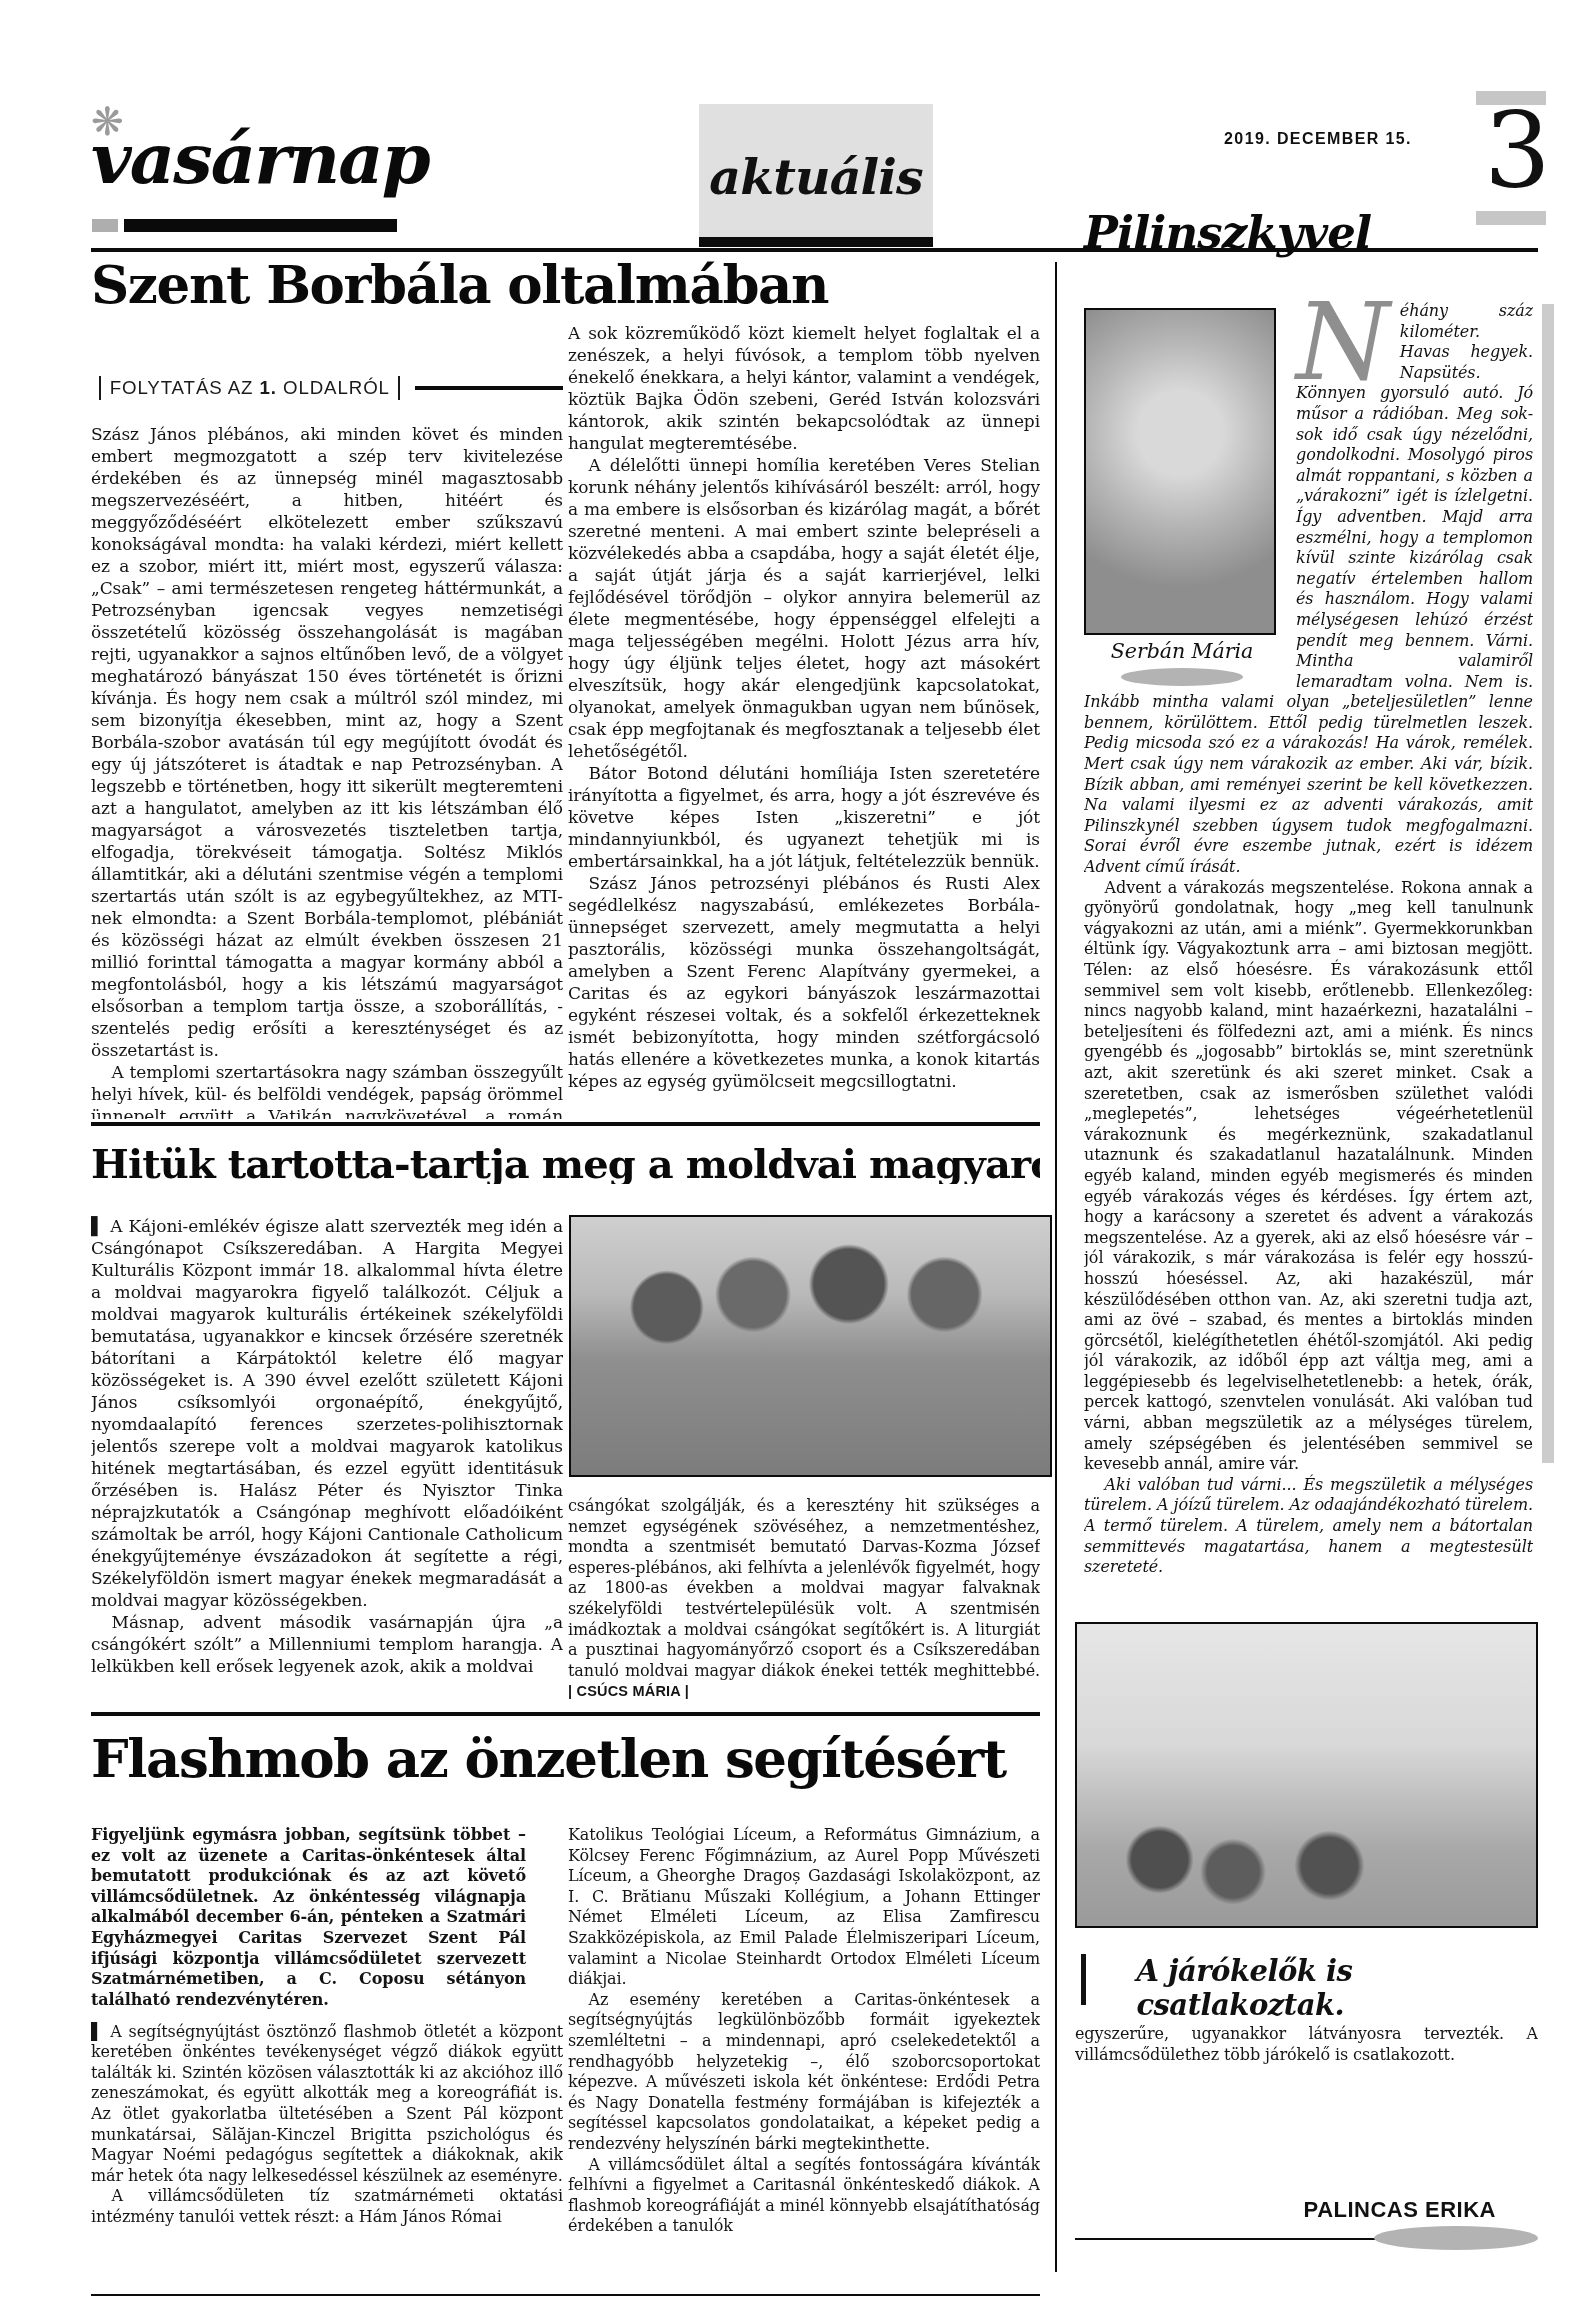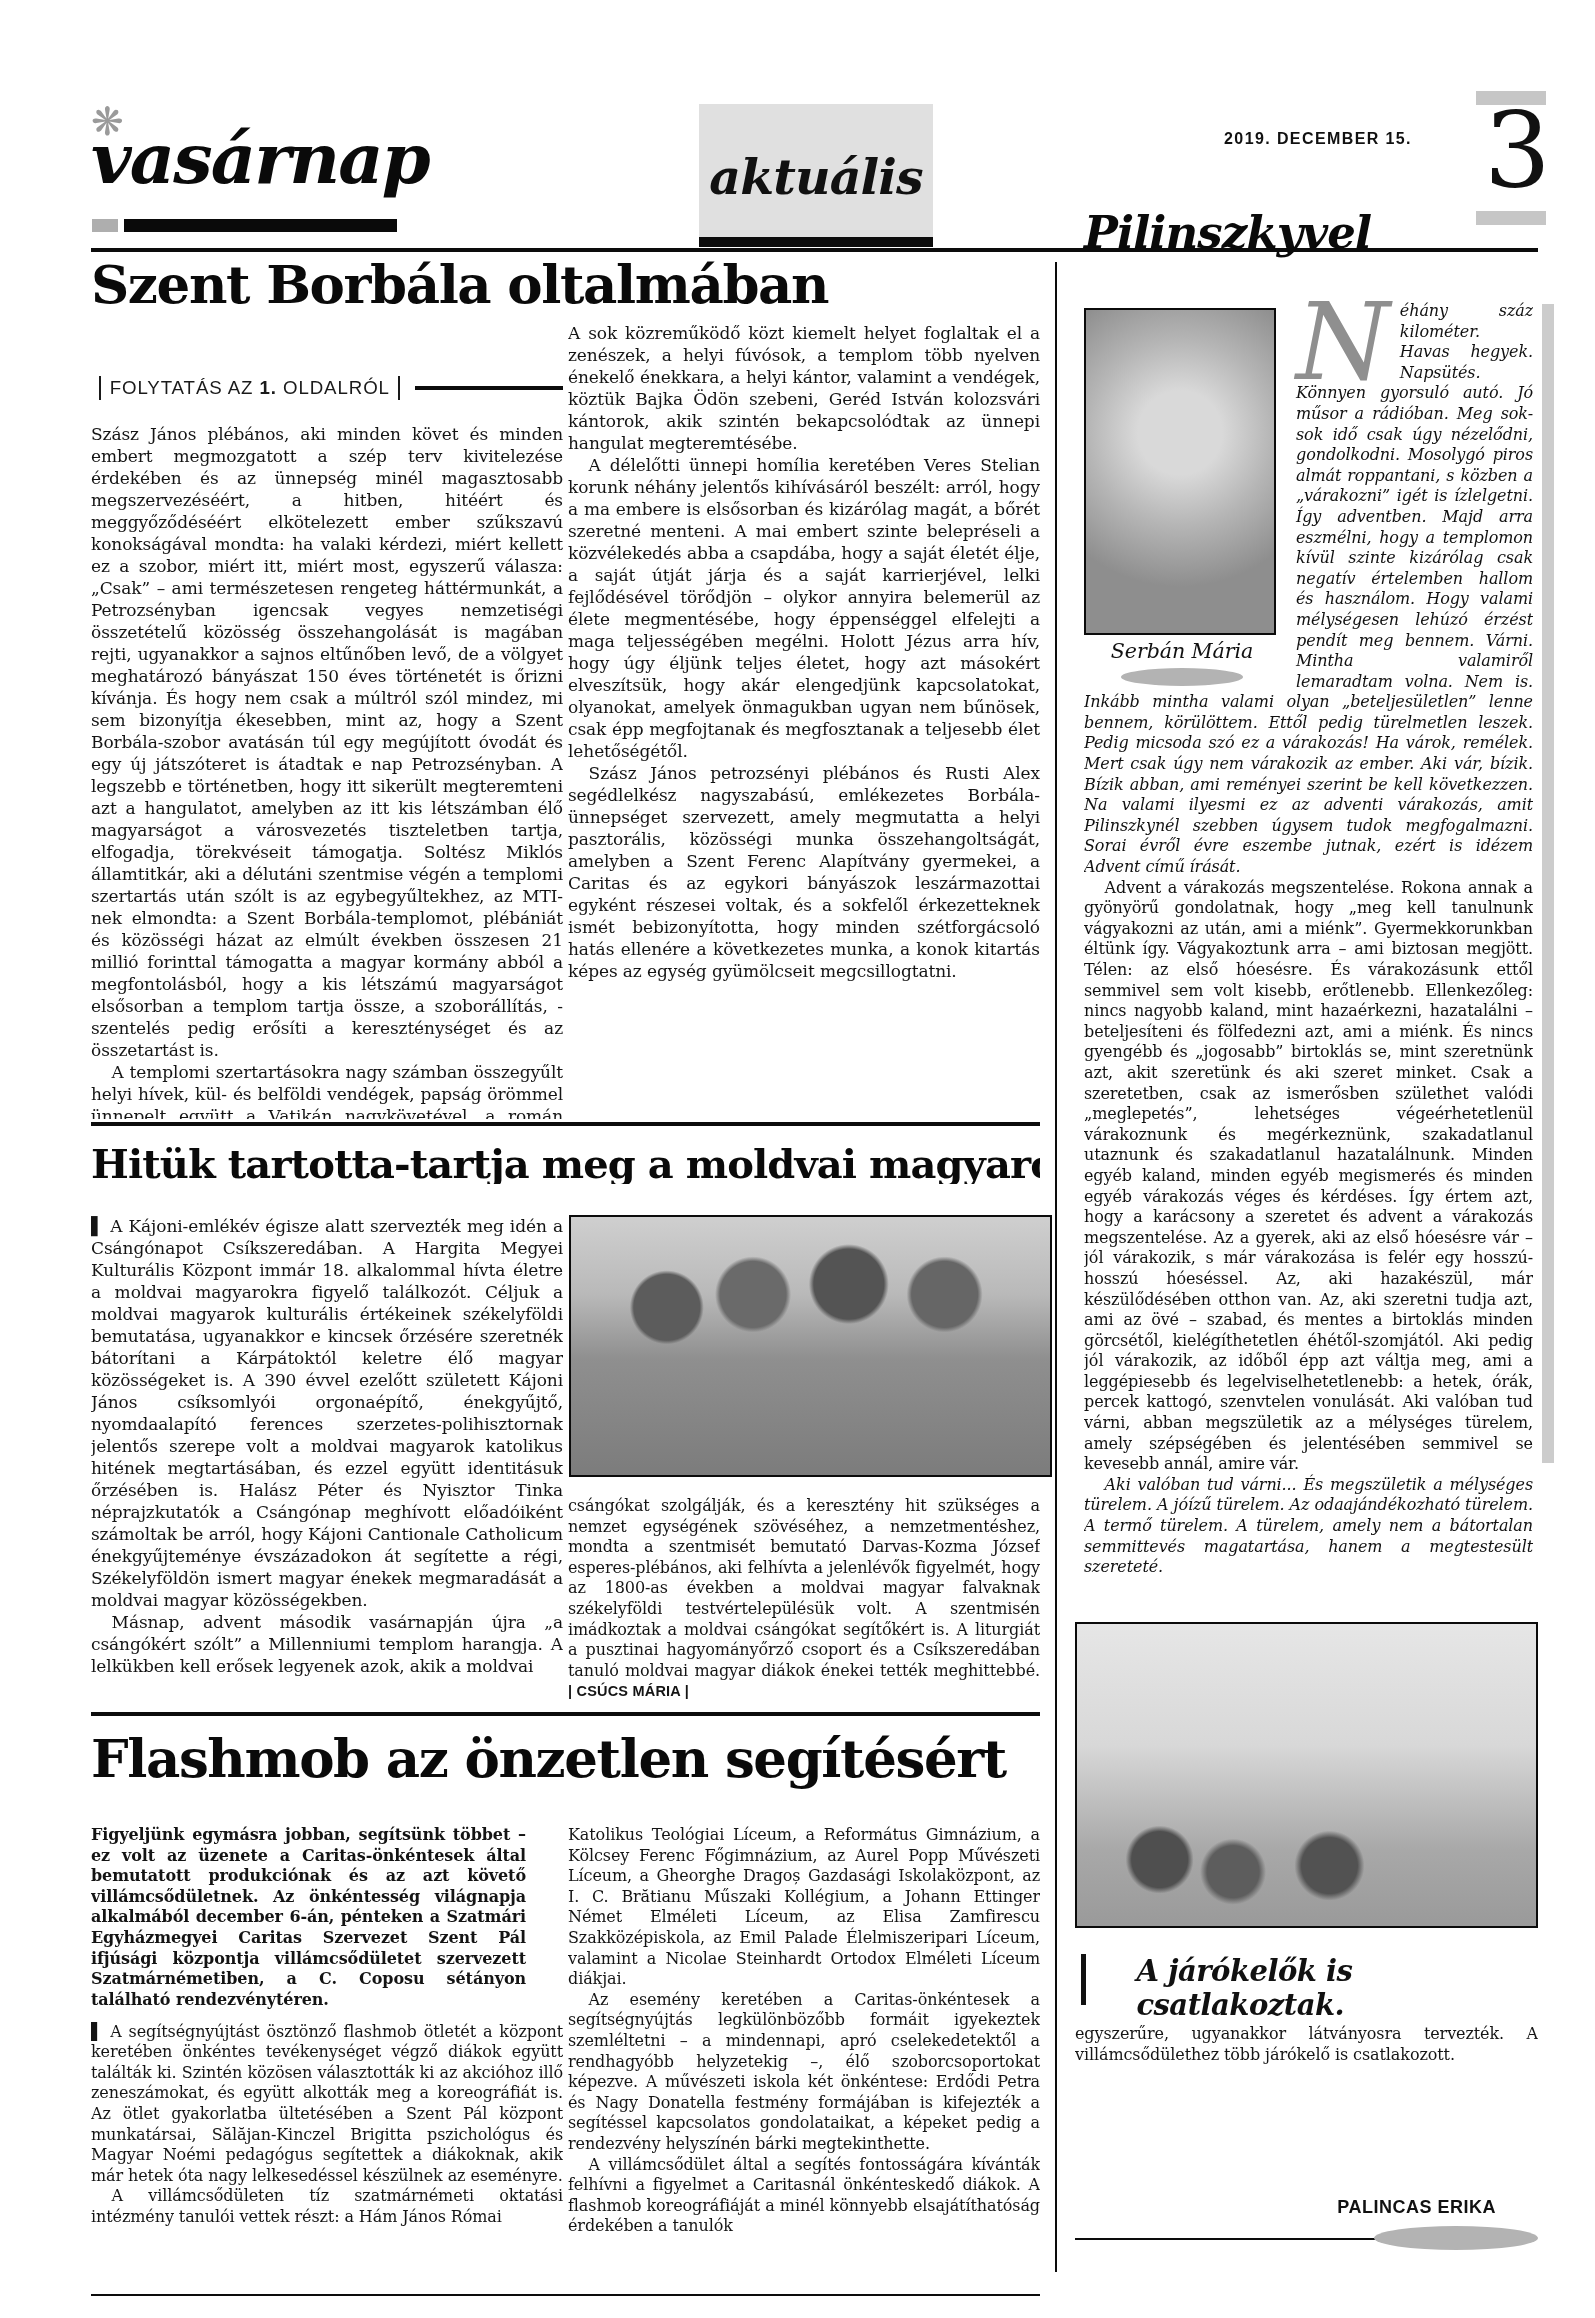--- a/index.html
+++ b/index.html
@@ -34,21 +34,21 @@
   .kick-bar { width:1.9px; height:24px; background:#1a1a1a; margin:0 8.4px; flex:0 0 auto; }
   .kick-rule { flex:1 1 auto; height:3.3px; background:#0c0c0c; margin-left:6.5px; }
   .kicker b { font-weight:bold; }
 
   
   .coltext { font-size:17px; line-height:22px; text-align:justify; letter-spacing:-0.1px; color:#141414; }
   .coltext p + p { text-indent:20.6px; }
   .small  { font-size:16px; line-height:20.6px; }
   .lead-bold { font-weight:bold; }
   .byline-inline { font-family:"Liberation Sans", sans-serif; font-weight:bold; font-size:14.5px; letter-spacing:0.2px; }
-  .byline-right { font-family:"Liberation Sans", sans-serif; font-weight:bold; font-size:18px; letter-spacing:0.5px; text-align:right; }
+  .byline-right { font-family:"Liberation Sans", sans-serif; font-weight:bold; font-size:22px; letter-spacing:0.5px; text-align:right; }
 
   
   .photo { border:2.3px solid #0b0b0b; }
   .ph-mid { background:
       radial-gradient(circle at 20% 35%, #5c5c5c 0 33px, transparent 37px),
       radial-gradient(circle at 38% 30%, #6a6a6a 0 33px, transparent 38px),
       radial-gradient(circle at 58% 26%, #545454 0 35px, transparent 40px),
       radial-gradient(circle at 78% 30%, #666 0 33px, transparent 38px),
       linear-gradient(180deg,#cfcfcf 0%, #b9b9b9 30%, #8f8f8f 55%, #7c7c7c 100%); }
   .ph-portrait { background:
@@ -109,20 +109,21 @@
 </div>
 
 <div class="abs coltext" style="left:91px; top:423px; width:472px; height:696px; overflow:hidden;">
   <p>Szász János plébános, aki minden követ és minden embert megmozgatott a szép terv kivitelezése érdekében és az ünnepség minél magasztosabb megszervezéséért, a hitben, hitéért és meggyőződéséért elkötelezett ember szűkszavú konokságával mondta: ha valaki kérdezi, miért kellett ez a szobor, miért itt, miért most, egyszerű válasza: „Csak” – ami természetesen rengeteg háttérmunkát, a Petrozsényban igencsak vegyes nemzetiségi összetételű közösség összehangolását is magában rejti, ugyanakkor a sajnos eltűnőben levő, de a völgyet meghatározó bányászat 150 éves történetét is őrizni kívánja. És hogy nem csak a múltról szól mindez, mi sem bizonyítja ékesebben, mint az, hogy a Szent Borbála-szobor avatásán túl egy megújított óvodát és egy új játszóteret is átadtak e nap Petrozsényban. A legszebb e történetben, hogy itt sikerült megteremteni azt a hangulatot, amelyben az itt kis létszámban élő magyarságot a városvezetés tiszteletben tartja, elfogadja, törekvéseit támogatja. Soltész Miklós államtitkár, aki a délutáni szentmise végén a templomi szertartás után szólt is az egybegyűltekhez, az MTI-nek elmondta: a Szent Borbála-templomot, plébániát és közösségi házat az elmúlt években összesen 21 millió forinttal támogatta a magyar kormány abból a megfontolásból, hogy a kis létszámú magyarságot elsősorban a templom tartja össze, a szoborállítás, -szentelés pedig erősíti a kereszténységet és az összetartást is.</p>
   <p>A templomi szertartásokra nagy számban összegyűlt helyi hívek, kül- és belföldi vendégek, papság örömmel ünnepelt együtt a Vatikán nagykövetével, a román nyelven miséző Miguel Maury Buendía pápai nunciussal, majd a délutáni misét magyarul celebráló Pál József Csaba temesvári megyés püspökkel.</p>
 </div>
 
 <div class="abs coltext" style="left:568px; top:322px; width:472px; height:790px; overflow:hidden;">
   <p>A sok közreműködő közt kiemelt helyet foglaltak el a zenészek, a helyi fúvósok, a templom több nyelven énekelő énekkara, a helyi kántor, valamint a vendégek, köztük Bajka Ödön szebeni, Geréd István kolozsvári kántorok, akik szintén bekapcsolódtak az ünnepi hangulat megteremtésébe.</p>
   <p>A délelőtti ünnepi homília keretében Veres Stelian korunk néhány jelentős kihívásáról beszélt: arról, hogy a ma embere is elsősorban és kizárólag magát, a bőrét szeretné menteni. A mai embert szinte belepréseli a közvélekedés abba a csapdába, hogy a saját életét élje, a saját útját járja és a saját karrierjével, lelki fejlődésével törődjön – olykor annyira belemerül az élete megmentésébe, hogy éppenséggel elfelejti a maga teljességében megélni. Holott Jézus arra hív, hogy úgy éljünk teljes életet, hogy azt másokért elveszítsük, hogy akár elengedjünk kapcsolatokat, olyanokat, amelyek önmagukban ugyan nem bűnösek, csak épp megfojtanak és megfosztanak a teljesebb élet lehetőségétől.</p>
+  <p>Bátor Botond délutáni homíliája Isten szeretetére irányította a figyelmet, és arra, hogy a jót észrevéve és követve képes Isten „kiszeretni” e jót mindannyiunkból, és ugyanezt tehetjük mi is embertársainkkal, ha a jót látjuk, feltételezzük bennük.</p>
   <p>Szász János petrozsényi plébános és Rusti Alex segédlelkész nagyszabású, emlékezetes Borbála-ünnepséget szervezett, amely megmutatta a helyi pasztorális, közösségi munka összehangoltságát, amelyben a Szent Ferenc Alapítvány gyermekei, a Caritas és az egykori bányászok leszármazottai egyként részesei voltak, és a sokfelől érkezetteknek ismét bebizonyította, hogy minden szétforgácsoló hatás ellenére a következetes munka, a konok kitartás képes az egység gyümölcseit megcsillogtatni.</p>
 </div>
 
 <div class="abs headline h-right" style="left:1084px; top:210px; width:449px;">Pilinszkyvel</div>
 <div class="abs gray-strip" style="left:1542px; top:304px; width:12px; height:1159px;"></div>
 
 <div class="abs pil-body" style="left:1084px; top:301px; width:449px; height:1309px; overflow:hidden;">
   <div class="pil-float">
     <div class="photo ph-portrait" style="width:192px; height:327px;"></div>
     <div class="caption-italic" style="text-align:center; margin-top:6.5px;">Serbán Mária</div>

